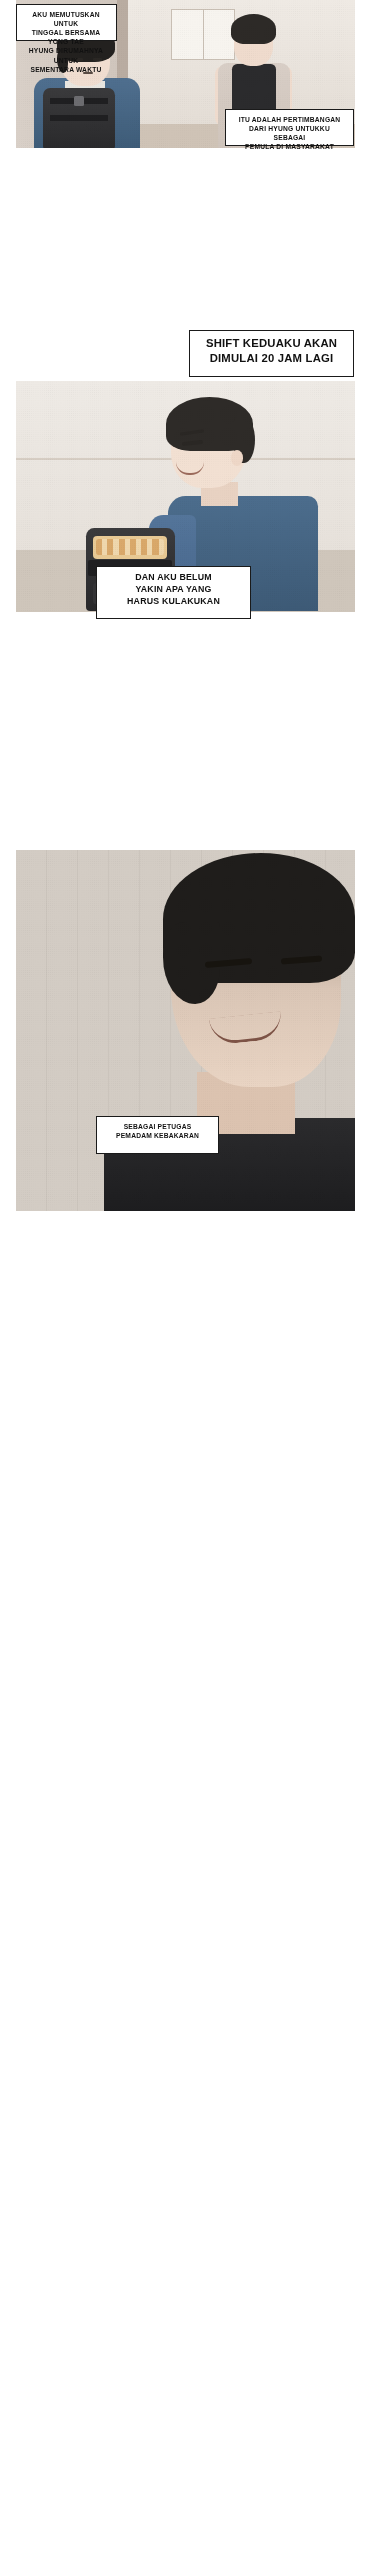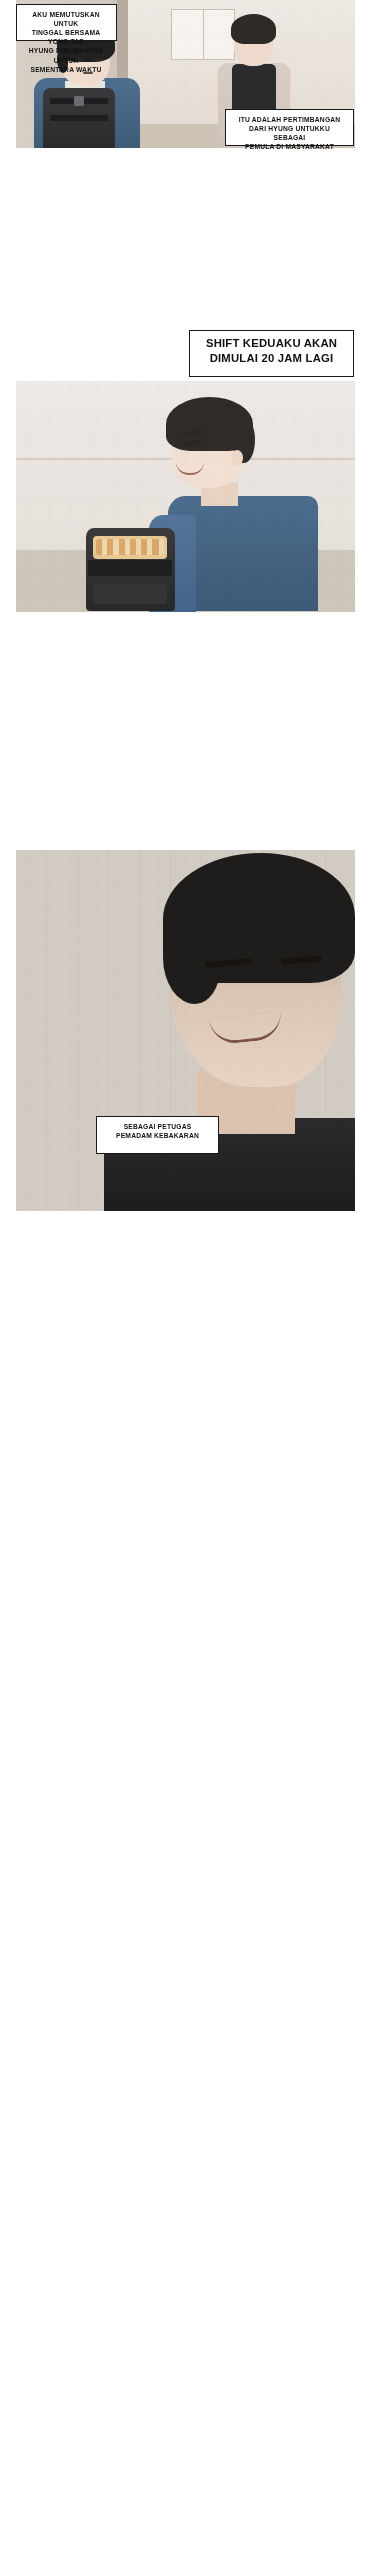--- a/index.html
+++ b/index.html
@@ -351,20 +351,25 @@
     <div class="p2-bag-flap"></div>
     <div class="p2-bag-pocket"></div>
     <div class="grain"></div>
   </div>
 
   <div class="bubble b-lg" style="left:189px; top:330px; width:165px; height:47px;">
     <span>SHIFT KEDUAKU AKAN
 DIMULAI 20 JAM LAGI</span>
   </div>
 
+  <div class="bubble b-md" style="left:96px; top:566px; width:155px; height:53px;">
+    <span>DAN AKU BELUM
+YAKIN APA YANG
+HARUS KULAKUKAN</span>
+  </div>
 
 
   <div class="panel" id="panel3">
     <div class="p3-wall"></div>
     <div class="p3-shoulders"></div>
     <div class="p3-neck"></div>
     <div class="p3-head"></div>
     <div class="p3-shadow"></div>
     <div class="p3-hair"></div>
     <div class="p3-hair-fringe"></div>

